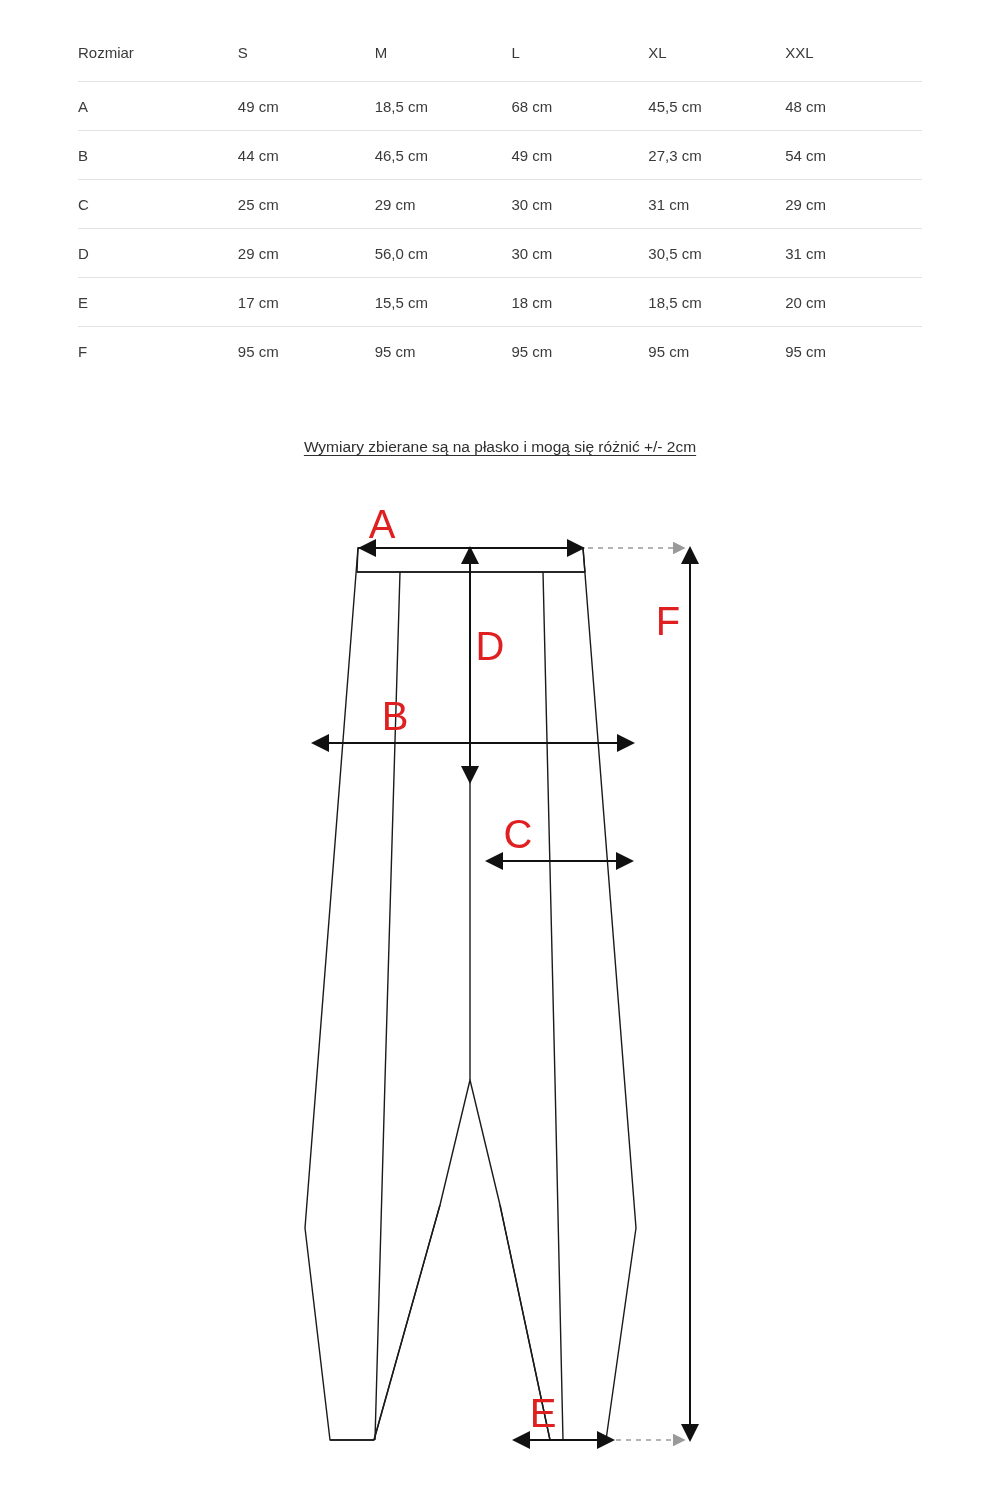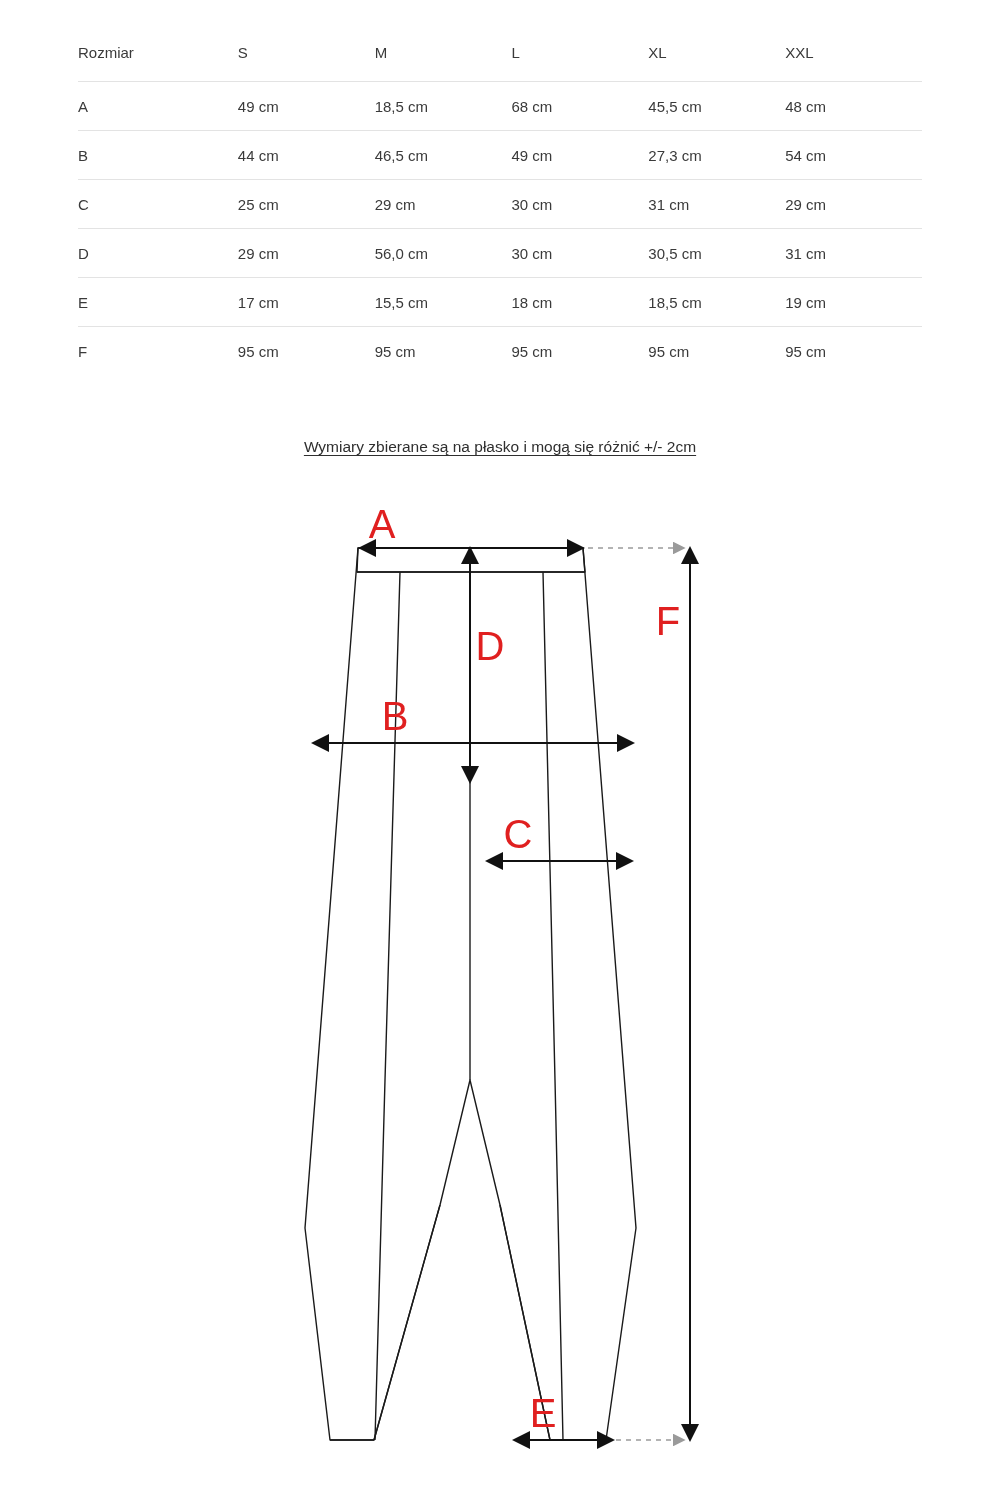--- a/index.html
+++ b/index.html
@@ -120,21 +120,21 @@
       <td>30 cm</td>
       <td>30,5 cm</td>
       <td>31 cm</td>
     </tr>
     <tr>
       <td>E</td>
       <td>17 cm</td>
       <td>15,5 cm</td>
       <td>18 cm</td>
       <td>18,5 cm</td>
-      <td>19 cm</td>
+      <td>20 cm</td>
     </tr>
     <tr>
       <td>F</td>
       <td>95 cm</td>
       <td>95 cm</td>
       <td>95 cm</td>
       <td>95 cm</td>
       <td>95 cm</td>
     </tr>
   </tbody>

